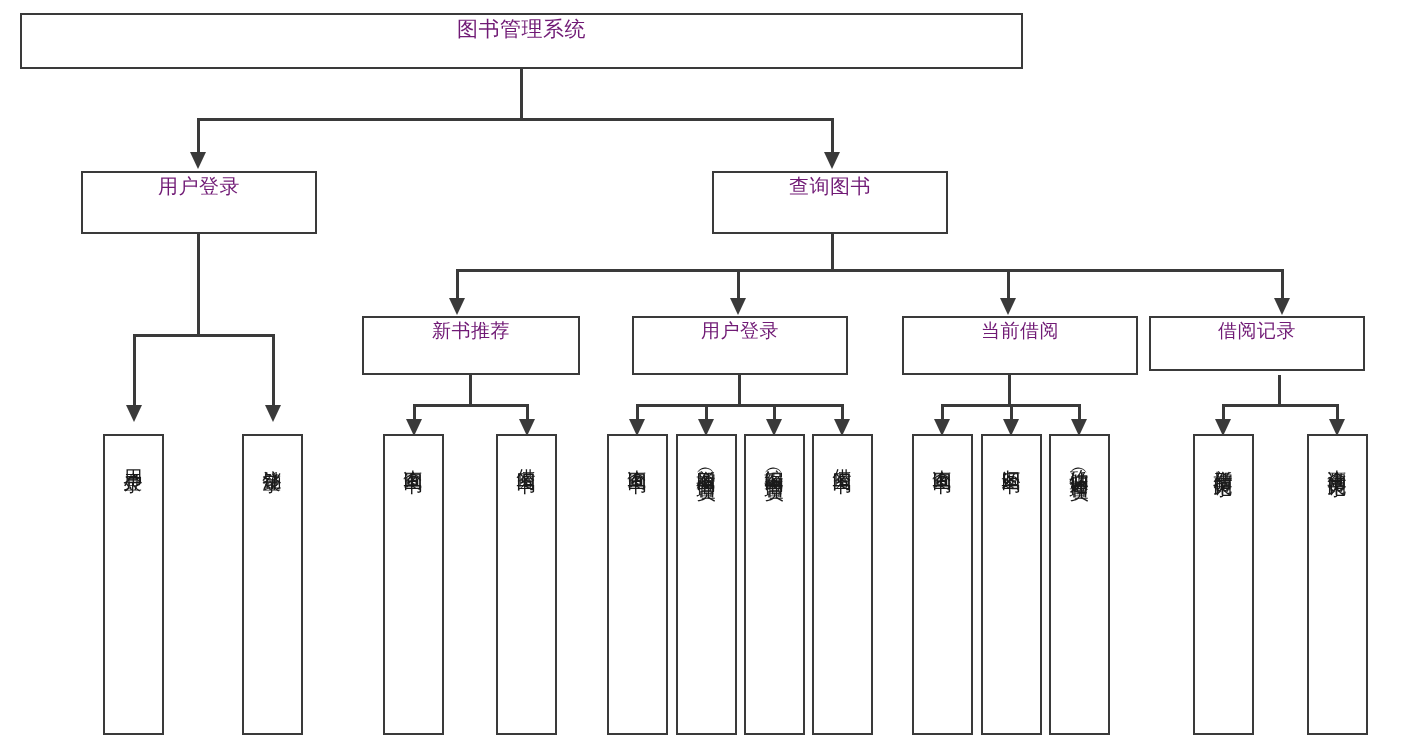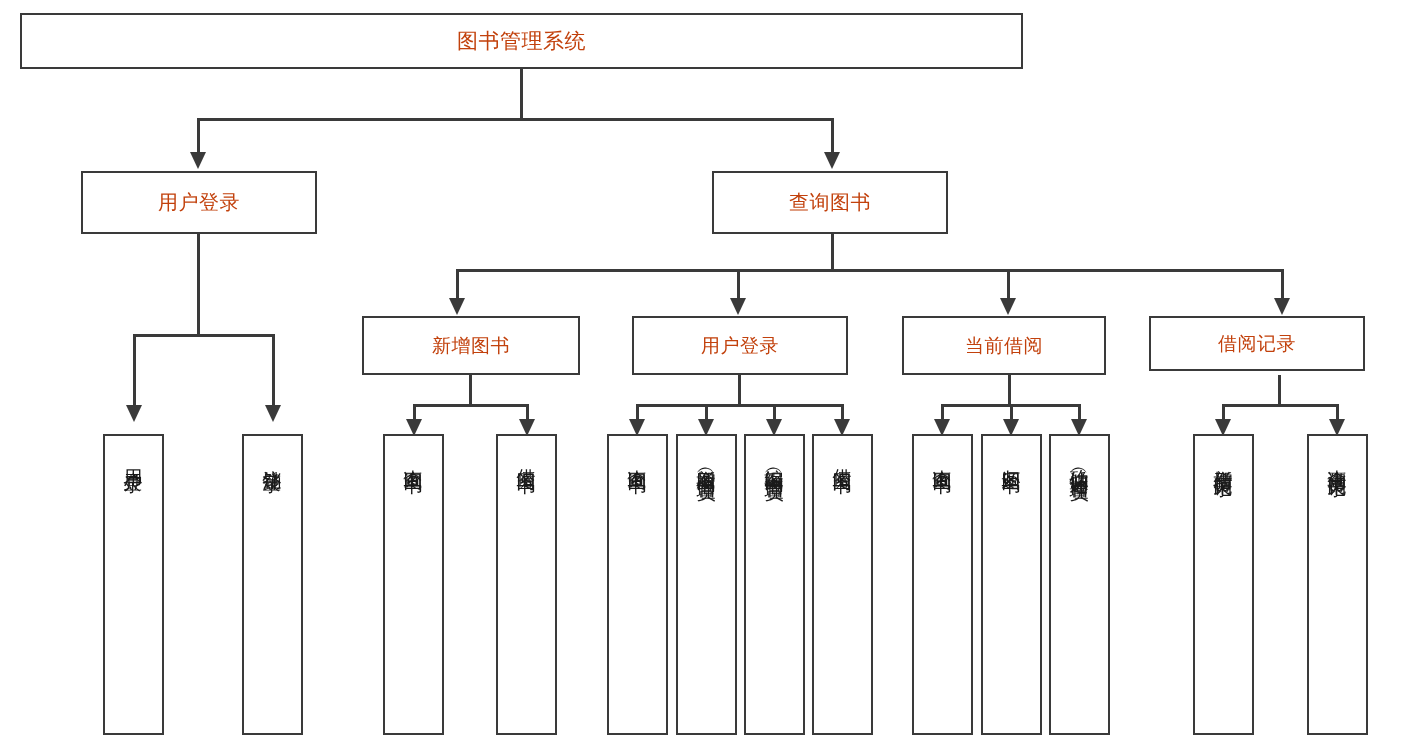--- a/index.html
+++ b/index.html
@@ -17,23 +17,22 @@
     height: 747px;
     background: #ffffff;
     overflow: hidden;
   }
   
   .node {
     position: absolute;
     background: #ffffff;
     border: 2px solid #3a3a3a;
     display: flex;
-    align-items: center;
     justify-content: center;
-    color: #c2410c;
+    color: #701a75;
     letter-spacing: 0.5px;
   }
   .node.l0 { font-size: 21px; }
   .node.l1 { font-size: 20px; }
   .node.l2 { font-size: 19px; }
   
   .leaf {
     position: absolute;
     background: #ffffff;
     border: 2px solid #3a3a3a;
@@ -116,26 +115,26 @@
   <div class="ln v" style="left:456px; top:269px; height:31px;"></div>
   <div class="arrow" style="left:449px; top:298px;"></div>
   <div class="ln v" style="left:737px; top:269px; height:31px;"></div>
   <div class="arrow" style="left:730px; top:298px;"></div>
   <div class="ln v" style="left:1007px; top:269px; height:31px;"></div>
   <div class="arrow" style="left:1000px; top:298px;"></div>
   <div class="ln v" style="left:1281px; top:269px; height:31px;"></div>
   <div class="arrow" style="left:1274px; top:298px;"></div>
 
   <div class="node l2" style="left:362px; top:316px; width:218px; height:59px;">
-    <span>新增图书</span>
+    <span>新书推荐</span>
   </div>
   <div class="node l2" style="left:632px; top:316px; width:216px; height:59px;">
     <span>用户登录</span>
   </div>
-  <div class="node l2" style="left:902px; top:316px; width:204px; height:59px;">
+  <div class="node l2" style="left:902px; top:316px; width:236px; height:59px;">
     <span>当前借阅</span>
   </div>
   <div class="node l2" style="left:1149px; top:316px; width:216px; height:55px;">
     <span>借阅记录</span>
   </div>
 
   <div class="ln v" style="left:469px; top:375px; height:32px;"></div>
   <div class="ln h" style="left:413px; top:404px; width:116px;"></div>
   <div class="ln v" style="left:413px; top:404px; height:20px;"></div>
   <div class="arrow" style="left:406px; top:419px;"></div>

